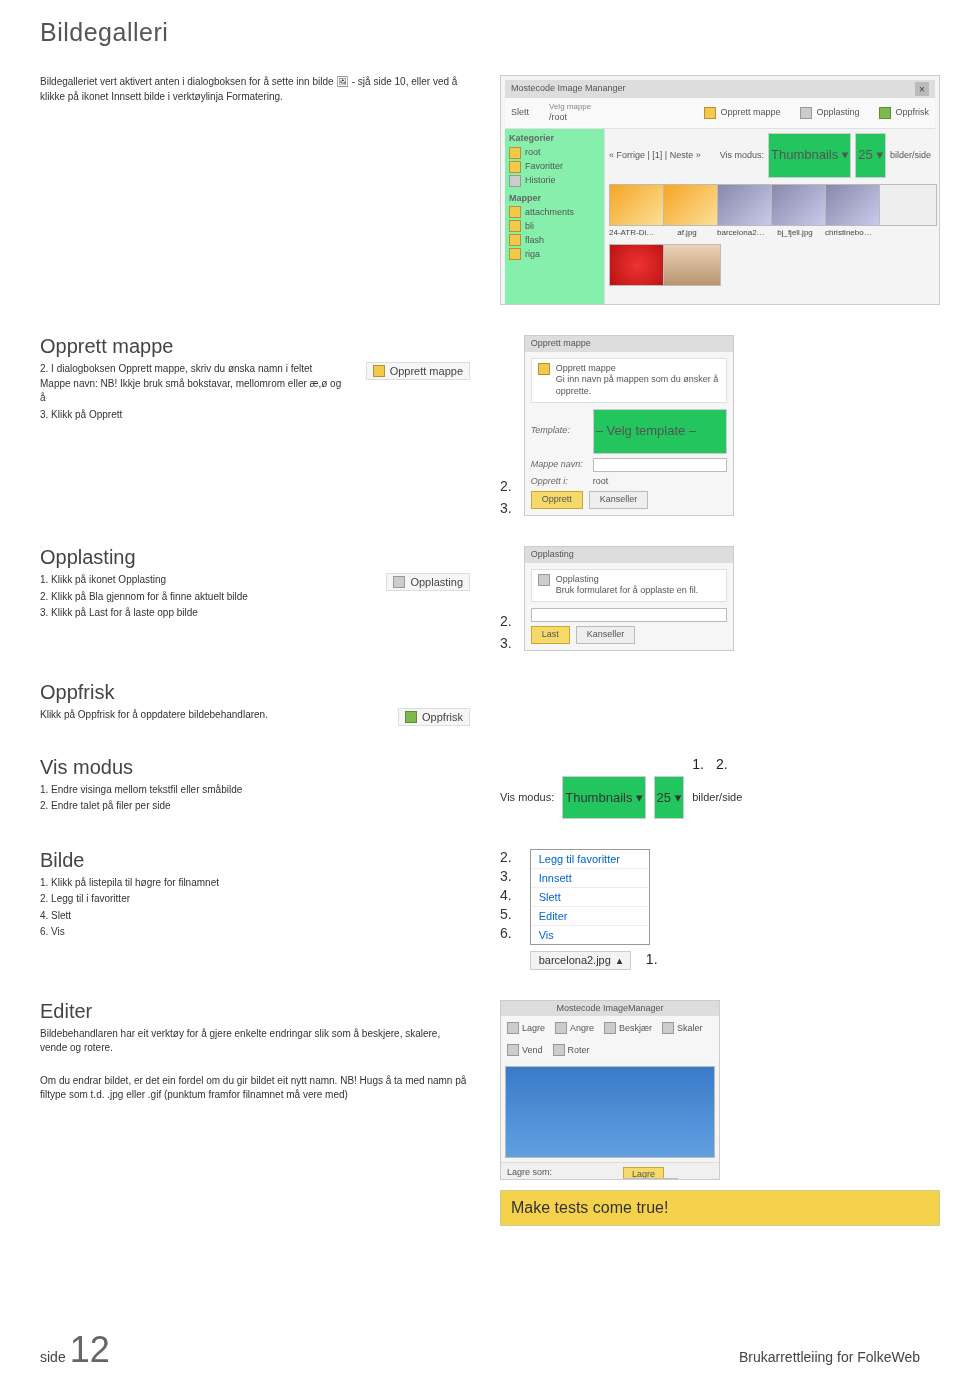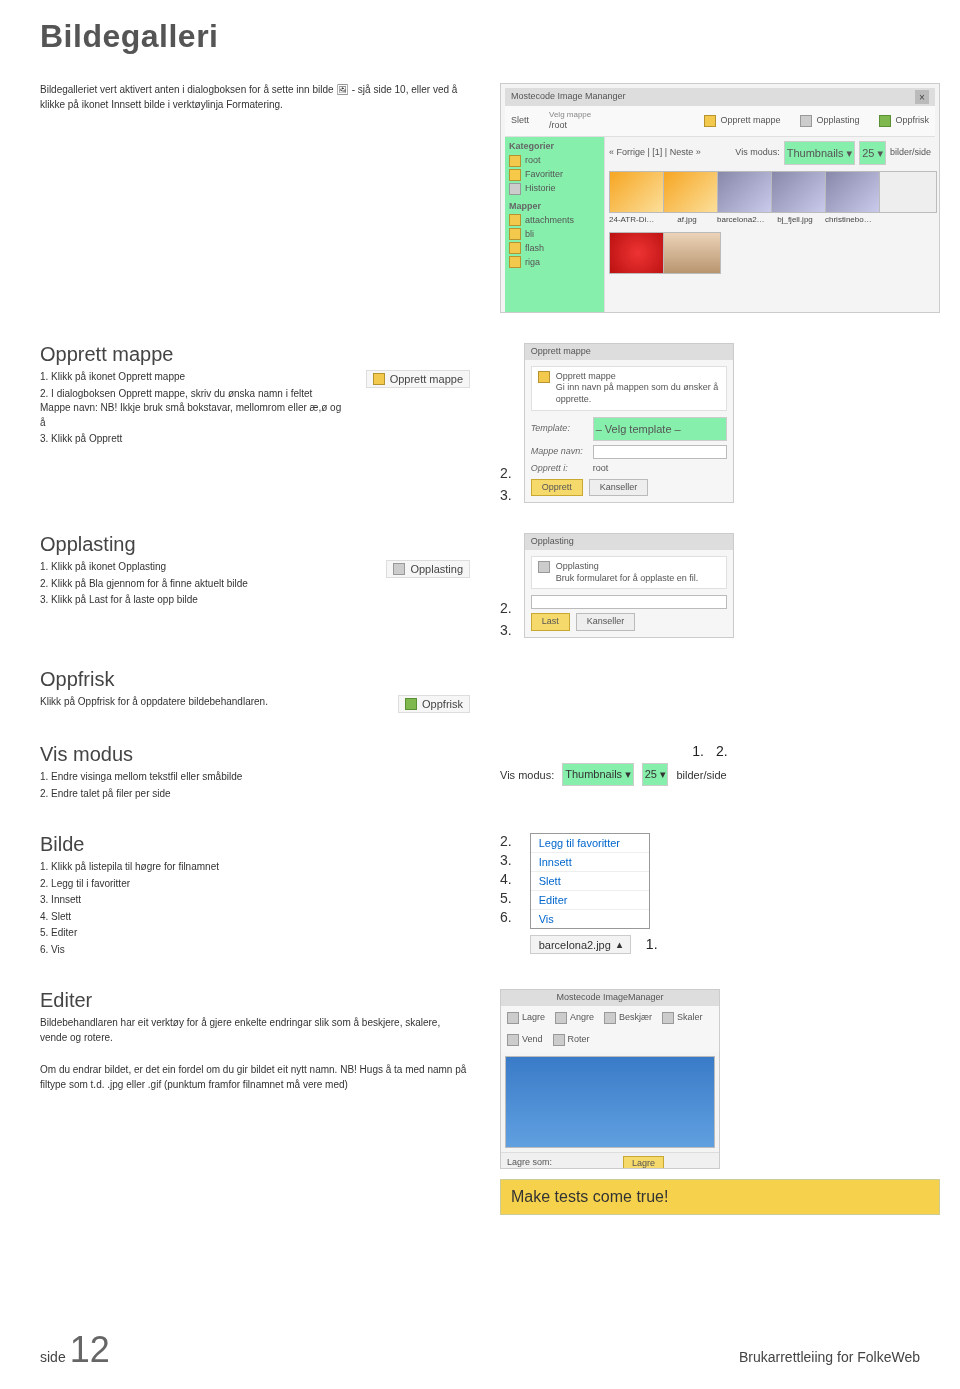--- a/index.html
+++ b/index.html
@@ -9,22 +9,22 @@
     height: 1389px;
     background: #fff;
     color: #222;
     position: relative;
     font-weight: 300;
   }
   .page {
     padding: 18px 40px 0 40px;
   }
   h1 {
-    font-size: 32px;
-    font-weight: 700;
+    font-size: 25px;
+    font-weight: 400;
     color: #555;
     margin-bottom: 28px;
     letter-spacing: 0.5px;
   }
   .section { margin-bottom: 30px; }
   .two-col { display: flex; gap: 30px; }
   .left { flex: 0 0 430px; }
   .right { flex: 1; }
   p, li { font-size: 10px; line-height: 1.45; color: #333; font-weight: 300; }
   h2 { font-size: 20px; font-weight: 300; color: #444; margin-bottom: 4px; }
@@ -64,21 +64,21 @@
   .im-nav{display:flex;justify-content:space-between;align-items:center;margin-bottom:0;}
   .im-nav .vm{display:flex;gap:4px;align-items:center;}
   .thumbs{display:flex;gap:6px;flex-wrap:wrap;margin-top:6px;}
   .thumb{width:48px;}
   .thumb .tim{width:58px;height:42px;background:linear-gradient(135deg,#88a,#cce);border:1px solid #bbb;}
   .thumb .tim.orange{background:linear-gradient(135deg,#f6a623,#fce19e);}
   .thumb .tim.flash{background:radial-gradient(circle,#e33,#b11);}
   .thumb .tim.person{background:linear-gradient(180deg,#ecd3b8,#b8956f);}
   .thumb .tim.gray{background:#eee;}
   .thumb .tlbl{font-size:8px;white-space:nowrap;overflow:hidden;text-overflow:ellipsis;color:#444;margin-top:2px;text-align:center;}
-  .sel{border:1px solid #ccc;background:#86efac;padding:4px 2px;font-size:11px;display:inline-block;}
+  .sel{border:1px solid #ccc;background:#22c55e;padding:13px 2px;font-size:13px;display:inline-block;}
 
   .inline-btn {
     display: inline-flex; gap:5px; align-items:center;
     background:#f6f6f6; padding:2px 6px; font-size:11px;color:#444;
     border:1px solid #ddd;
   }
 
   .opprett-dialog {
     width: 210px; padding:0; overflow:hidden;
   }
@@ -243,21 +243,20 @@
       </div>
     </div>
   </div>
 
   <div class="section">
     <div class="two-col">
       <div class="left">
         <h2>Opprett mappe</h2>
         <div style="display:flex;gap:20px;align-items:flex-start;">
           <ul class="steps" style="flex:1;">
-            <li>1. Klikk på ikonet Opprett mappe</li>
             <li>2. I dialogboksen Opprett mappe, skriv du ønska namn i feltet Mappe navn: NB! Ikkje bruk små bokstavar, mellomrom eller æ,ø og å</li>
             <li>3. Klikk på Opprett</li>
           </ul>
           <span class="inline-btn">
               <span class="sq"></span>
               <span>Opprett mappe</span>
             </span>
         </div>
       </div>
       <div class="right" style="display:flex;gap:4px;align-items:flex-end;">
@@ -376,23 +375,21 @@
       </div>
     </div>
   </div>
 
   <div class="section two-col">
     <div class="left">
       <h2>Bilde</h2>
       <ul class="steps">
         <li>1. Klikk på listepila til høgre for filnamnet</li>
         <li>2. Legg til i favoritter</li>
-        <li>3. Innsett</li>
         <li>4. Slett</li>
-        <li>5. Editer</li>
         <li>6. Vis</li>
       </ul>
     </div>
     <div class="right">
       <div class="row-with-annot">
         <div class="num-stack" style="gap:3px;">
           <span>2.</span>
           <span>3.</span>
           <span>4.</span>
           <span>5.</span>

